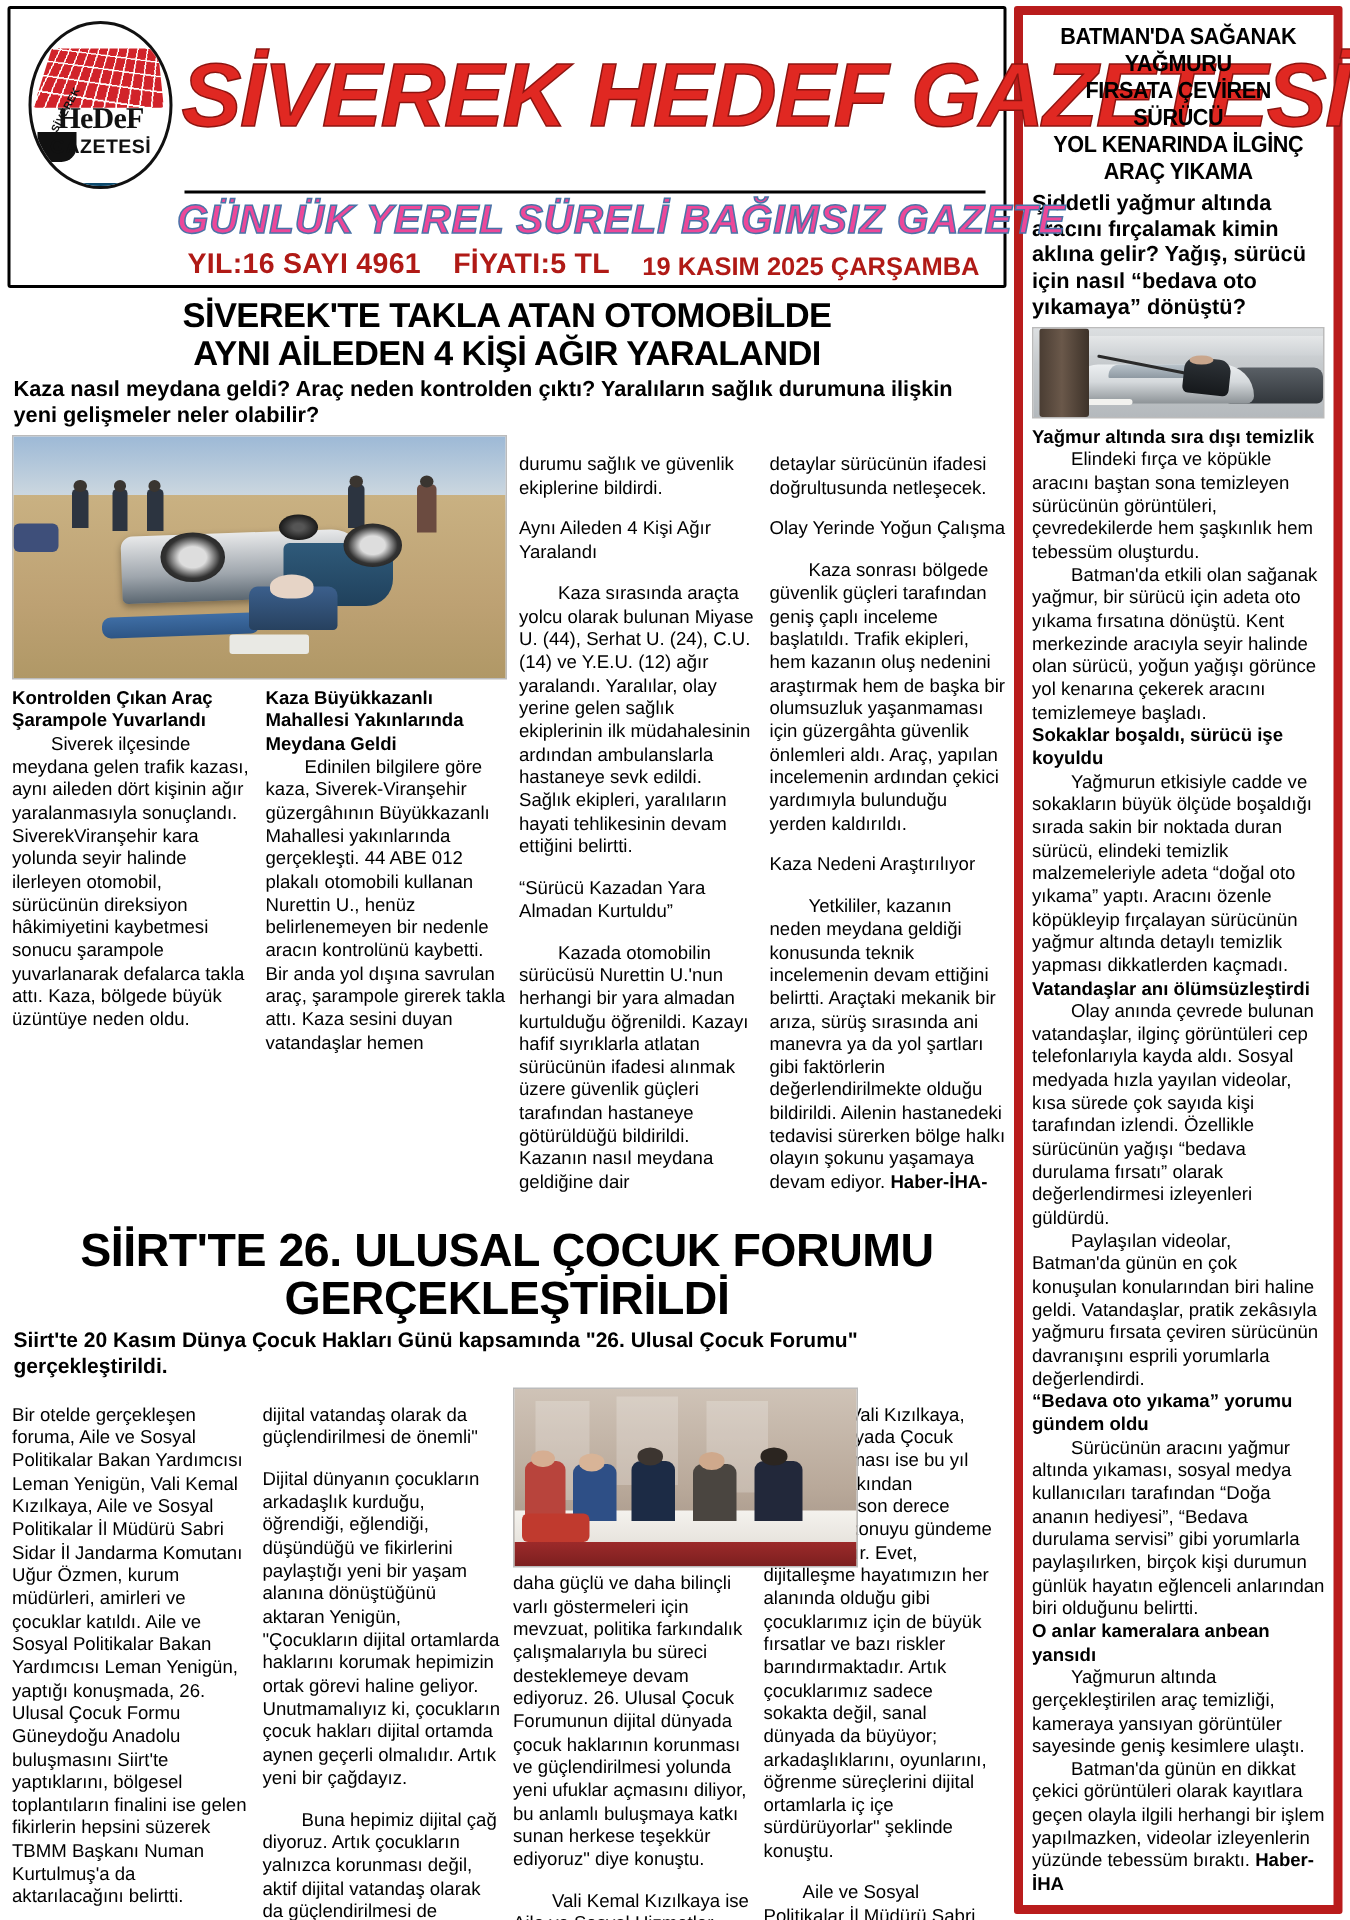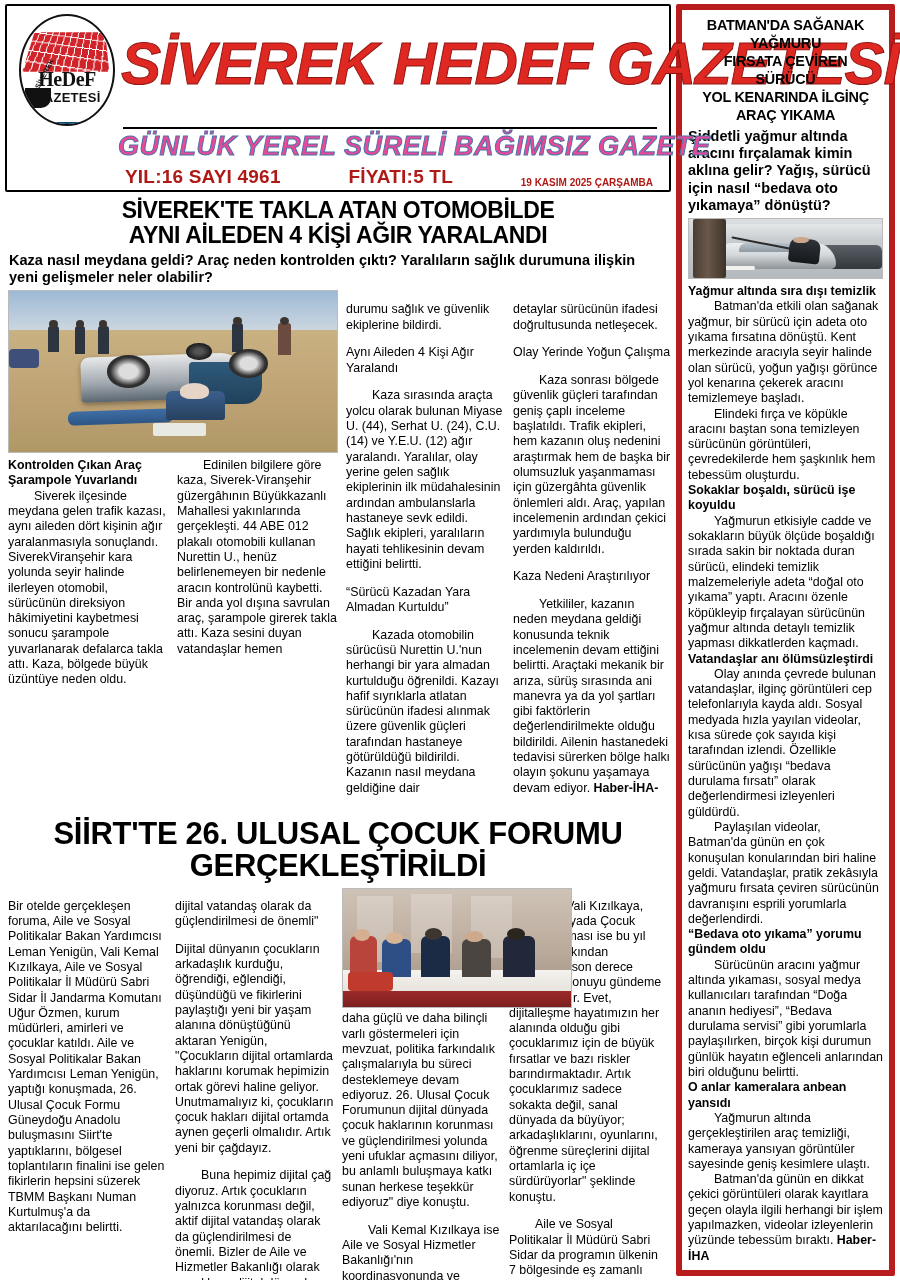--- a/index.html
+++ b/index.html
@@ -162,21 +162,21 @@
   .mast-info {
     display: flex;
     align-items: flex-end;
     justify-content: space-between;
     padding: 4px 10px 0 112px;
     font-weight: bold;
     color: #b01a16;
   }
   .mi-left { font-size: 19px; letter-spacing: 0.2px; }
   .mi-mid  { font-size: 19px; letter-spacing: 0.2px; }
-  .mi-right{ font-size: 10px; letter-spacing: 0px; }
+  .mi-right{ font-size: 17px; letter-spacing: 0px; }
 
   
   .lead-head {
     padding: 6px 4px 0 4px;
   }
   .lead-head h1 {
     margin: 0;
     font-size: 23px;
     line-height: 1.08;
     font-weight: bold;
@@ -425,20 +425,21 @@
           <div class="pa-lying2"></div>
           <div class="pa-hijab"></div>
           <div class="pa-p" style="left:0%;top:36%;width:9%;height:12%;background:#3e4f7a;border-radius:4px;"></div>
         </div>
         <div class="twocap">
           <div class="cap-col">
             <p class="sub">Kontrolden Çıkan Araç Şarampole Yuvarlandı</p>
             <p class="indent">Siverek ilçesinde meydana gelen trafik kazası, aynı aileden dört kişinin ağır yaralanmasıyla sonuçlandı. SiverekViranşehir kara yolunda seyir halinde ilerleyen otomobil, sürücünün direksiyon hâkimiyetini kaybetmesi sonucu şarampole yuvarlanarak defalarca takla attı. Kaza, bölgede büyük üzüntüye neden oldu.</p>
           </div>
           <div class="cap-col">
+            <p class="sub">Kaza Büyükkazanlı Mahallesi Yakınlarında Meydana Geldi</p>
             <p class="indent">Edinilen bilgilere göre kaza, Siverek-Viranşehir güzergâhının Büyükkazanlı Mahallesi yakınlarında gerçekleşti. 44 ABE 012 plakalı otomobili kullanan Nurettin U., henüz belirlenemeyen bir nedenle aracın kontrolünü kaybetti. Bir anda yol dışına savrulan araç, şarampole girerek takla attı. Kaza sesini duyan vatandaşlar hemen</p>
           </div>
         </div>
       </div>
 
       <div class="txtcols">
         <div>
           <p>durumu sağlık ve güvenlik ekiplerine bildirdi.</p>
           <p class="sub">Aynı Aileden 4 Kişi Ağır Yaralandı</p>
           <p class="indent">Kaza sırasında araçta yolcu olarak bulunan Miyase U. (44), Serhat U. (24), C.U. (14) ve Y.E.U. (12) ağır yaralandı. Yaralılar, olay yerine gelen sağlık ekiplerinin ilk müdahalesinin ardından ambulanslarla hastaneye sevk edildi. Sağlık ekipleri, yaralıların hayati tehlikesinin devam ettiğini belirtti.</p>
@@ -452,20 +453,21 @@
           <p class="sub">Kaza Nedeni Araştırılıyor</p>
           <p class="indent"><span>Yetkililer, kazanın neden meydana geldiği konusunda teknik incelemenin devam ettiğini belirtti. Araçtaki mekanik bir arıza, sürüş sırasında ani manevra ya da yol şartları gibi faktörlerin değerlendirilmekte olduğu bildirildi. Ailenin hastanedeki tedavisi sürerken bölge halkı olayın şokunu yaşamaya devam ediyor. </span><span class="bold">Haber-İHA-</span></p>
         </div>
       </div>
     </div>
 
     <div class="head2">
       <div>SİİRT'TE 26. ULUSAL ÇOCUK FORUMU</div>
       <div>GERÇEKLEŞTİRİLDİ</div>
     </div>
+    <div class="deck2">Siirt'te 20 Kasım Dünya Çocuk Hakları Günü kapsamında "26. Ulusal Çocuk Forumu" gerçekleştirildi.</div>
 
     <div class="art2">
       <div class="c">
         <p> Bir otelde gerçekleşen foruma, Aile ve Sosyal Politikalar Bakan Yardımcısı Leman Yenigün, Vali Kemal Kızılkaya, Aile ve Sosyal Politikalar İl Müdürü Sabri Sidar İl Jandarma Komutanı Uğur Özmen, kurum müdürleri, amirleri ve çocuklar katıldı. Aile ve Sosyal Politikalar Bakan Yardımcısı Leman Yenigün, yaptığı konuşmada, 26. Ulusal Çocuk Formu Güneydoğu Anadolu buluşmasını Siirt'te yaptıklarını, bölgesel toplantıların finalini ise gelen fikirlerin hepsini süzerek TBMM Başkanı Numan Kurtulmuş'a da aktarılacağını belirtti.</p>
 
       </div>
       <div class="c">
         <p class="sub">dijital vatandaş olarak da güçlendirilmesi de önemli"</p>
         <p> Dijital dünyanın çocukların arkadaşlık kurduğu, öğrendiği, eğlendiği, düşündüğü ve fikirlerini paylaştığı yeni bir yaşam alanına dönüştüğünü aktaran Yenigün, "Çocukların dijital ortamlarda haklarını korumak hepimizin ortak görevi haline geliyor. Unutmamalıyız ki, çocukların çocuk hakları dijital ortamda aynen geçerli olmalıdır. Artık yeni bir çağdayız.</p>
         <p class="indent">Buna hepimiz dijital çağ diyoruz. Artık çocukların yalnızca korunması değil, aktif dijital vatandaş olarak da güçlendirilmesi de önemli. Bizler de Aile ve Hizmetler Bakanlığı olarak çocukların dijital dünyada daha güvenli,</p>
@@ -518,22 +520,22 @@
         <div class="pw-windshield"></div>
         <div class="pw-plate"></div>
         <div class="pw-brush"></div>
         <div class="pw-man"></div>
         <div class="pw-manhead"></div>
         <div class="pw-tree"></div>
       </div>
 
       <div class="r-body">
         <p class="sub">Yağmur altında sıra dışı temizlik</p>
+        <p class="indent">Elindeki fırça ve köpükle aracını baştan sona temizleyen sürücünün görüntüleri, çevredekilerde hem şaşkınlık hem tebessüm oluşturdu.</p>
         <p class="indent">Batman'da etkili olan sağanak yağmur, bir sürücü için adeta oto yıkama fırsatına dönüştü. Kent merkezinde aracıyla seyir halinde olan sürücü, yoğun yağışı görünce yol kenarına çekerek aracını temizlemeye başladı.</p>
-        <p class="indent">Elindeki fırça ve köpükle aracını baştan sona temizleyen sürücünün görüntüleri, çevredekilerde hem şaşkınlık hem tebessüm oluşturdu.</p>
         <p class="sub">Sokaklar boşaldı, sürücü işe koyuldu</p>
         <p class="indent">Yağmurun etkisiyle cadde ve sokakların büyük ölçüde boşaldığı sırada sakin bir noktada duran sürücü, elindeki temizlik malzemeleriyle adeta “doğal oto yıkama” yaptı. Aracını özenle köpükleyip fırçalayan sürücünün yağmur altında detaylı temizlik yapması dikkatlerden kaçmadı.</p>
         <p class="sub">Vatandaşlar anı ölümsüzleştirdi</p>
         <p class="indent">Olay anında çevrede bulunan vatandaşlar, ilginç görüntüleri cep telefonlarıyla kayda aldı. Sosyal medyada hızla yayılan videolar, kısa sürede çok sayıda kişi tarafından izlendi. Özellikle sürücünün yağışı “bedava durulama fırsatı” olarak değerlendirmesi izleyenleri güldürdü.</p>
         <p class="indent">Paylaşılan videolar, Batman'da günün en çok konuşulan konularından biri haline geldi. Vatandaşlar, pratik zekâsıyla yağmuru fırsata çeviren sürücünün davranışını esprili yorumlarla değerlendirdi.</p>
         <p class="sub">“Bedava oto yıkama” yorumu gündem oldu</p>
         <p class="indent">Sürücünün aracını yağmur altında yıkaması, sosyal medya kullanıcıları tarafından “Doğa ananın hediyesi”, “Bedava durulama servisi” gibi yorumlarla paylaşılırken, birçok kişi durumun günlük hayatın eğlenceli anlarından biri olduğunu belirtti.</p>
         <p class="sub">O anlar kameralara anbean yansıdı</p>
         <p class="indent">Yağmurun altında gerçekleştirilen araç temizliği, kameraya yansıyan görüntüler sayesinde geniş kesimlere ulaştı.</p>
         <p class="indent"><span>Batman'da günün en dikkat çekici görüntüleri olarak kayıtlara geçen olayla ilgili herhangi bir işlem yapılmazken, videolar izleyenlerin yüzünde tebessüm bıraktı. </span><span class="bold">Haber-İHA</span></p>

